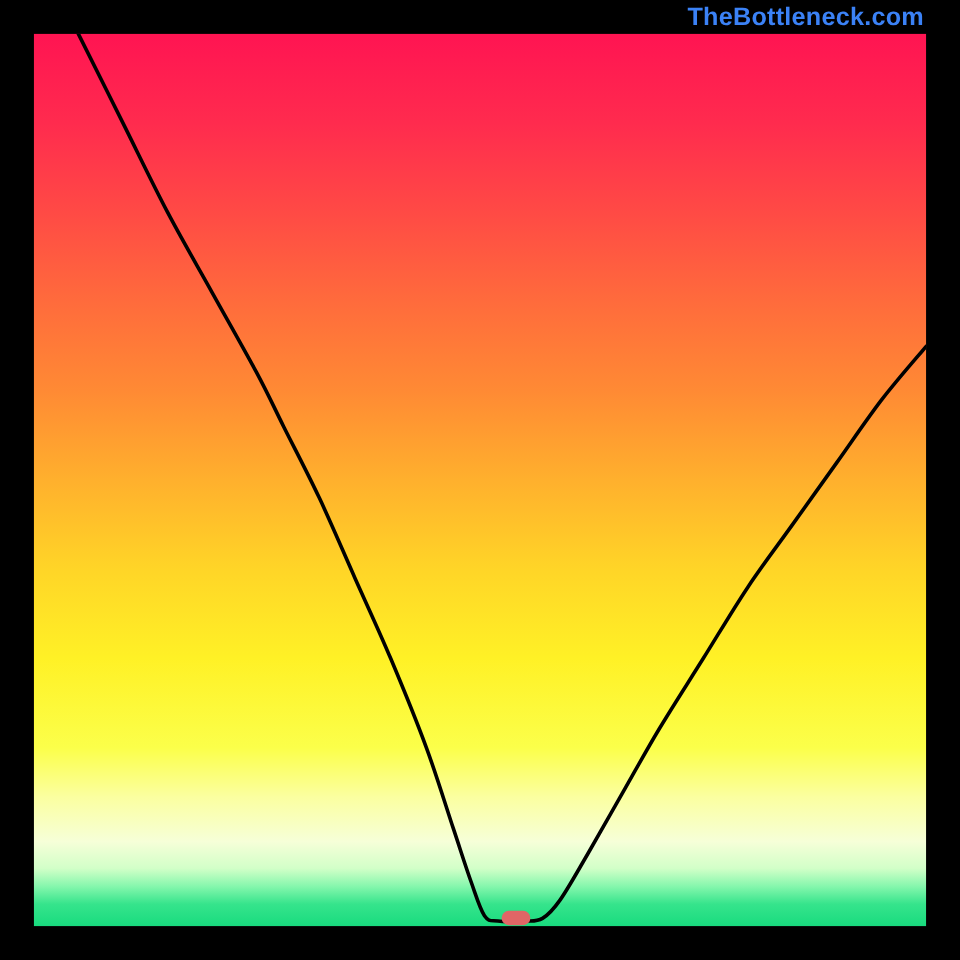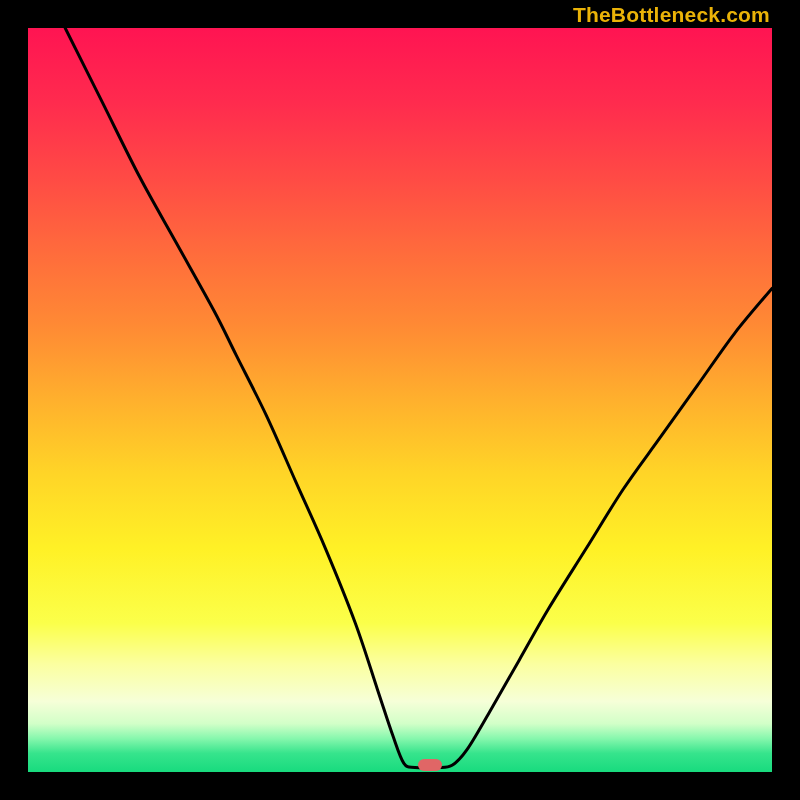--- a/index.html
+++ b/index.html
@@ -33,21 +33,21 @@
     width: 100%;
     height: 100%;
   }
   .watermark {
     position: absolute;
     top: 3px;
     right: 30px;
     font-family: Arial, Helvetica, sans-serif;
     font-size: 21px;
     font-weight: bold;
-    color: #eab308;
+    color: #3b82f6;
     letter-spacing: 0.2px;
   }
   svg.curve {
     position: absolute;
     left: 0;
     top: 0;
     width: 100%;
     height: 100%;
   }
   .marker {

